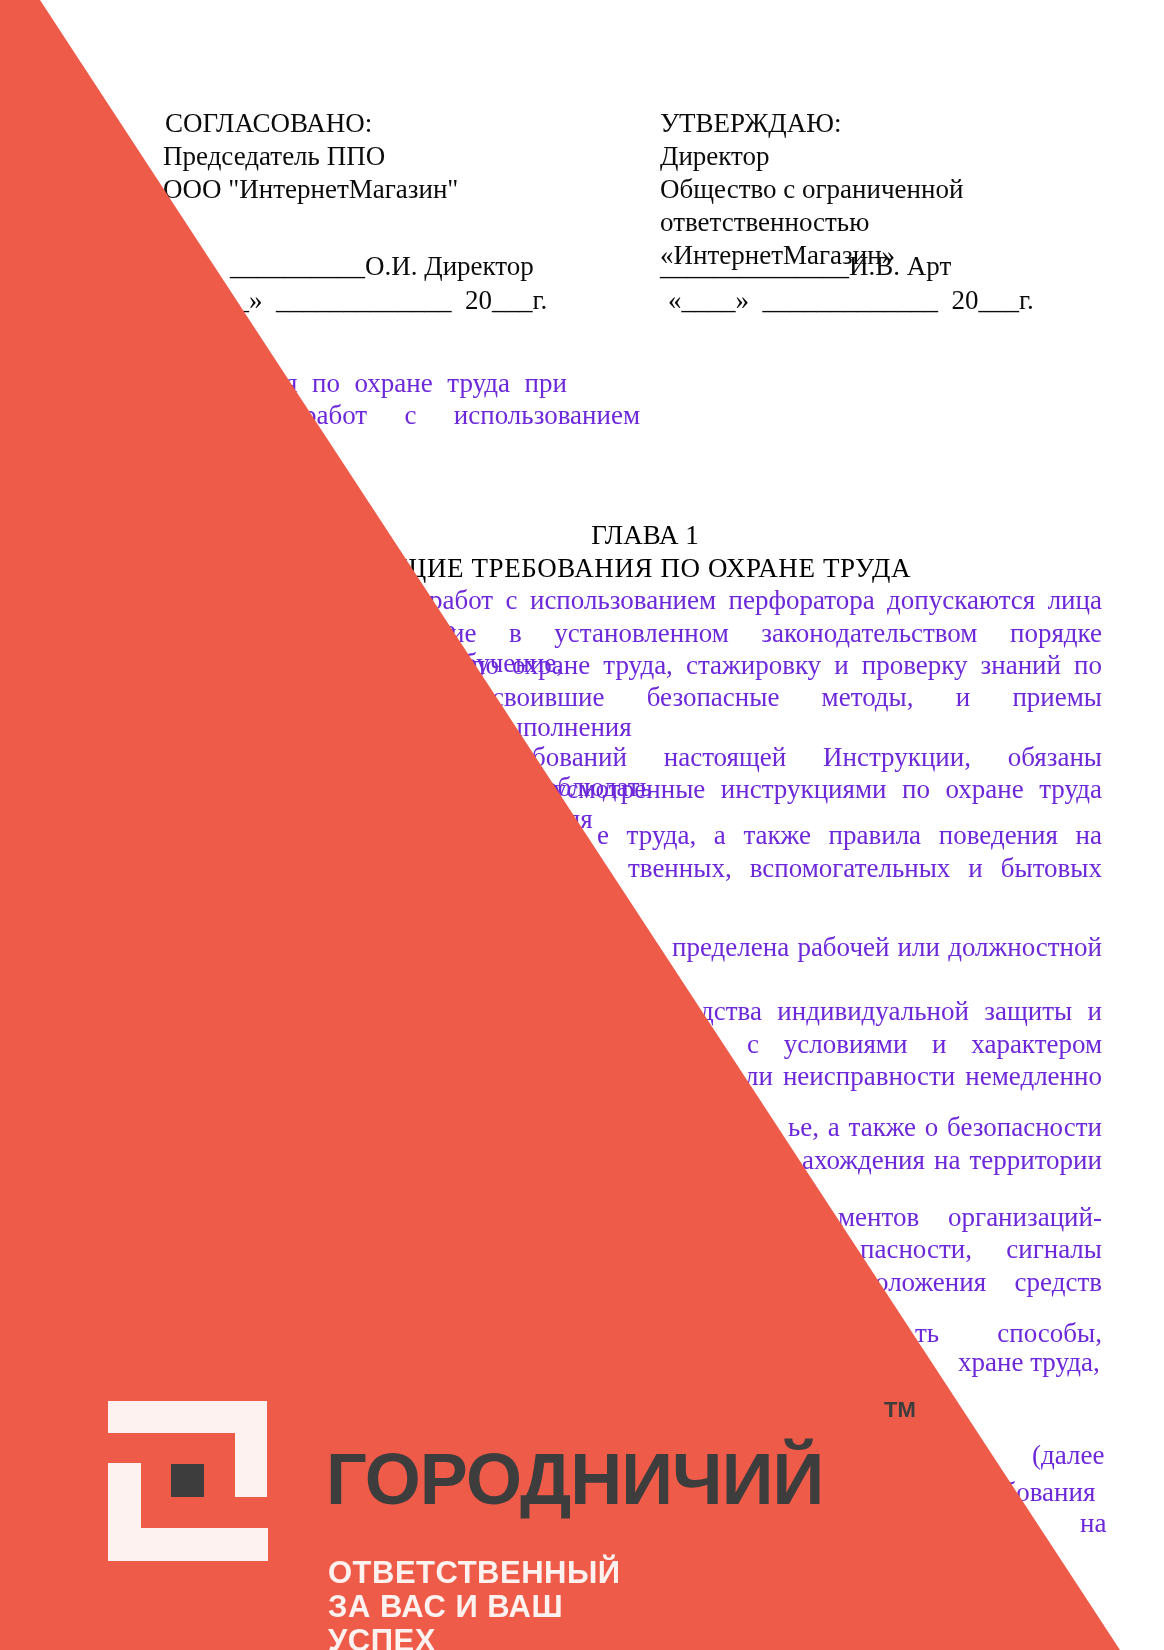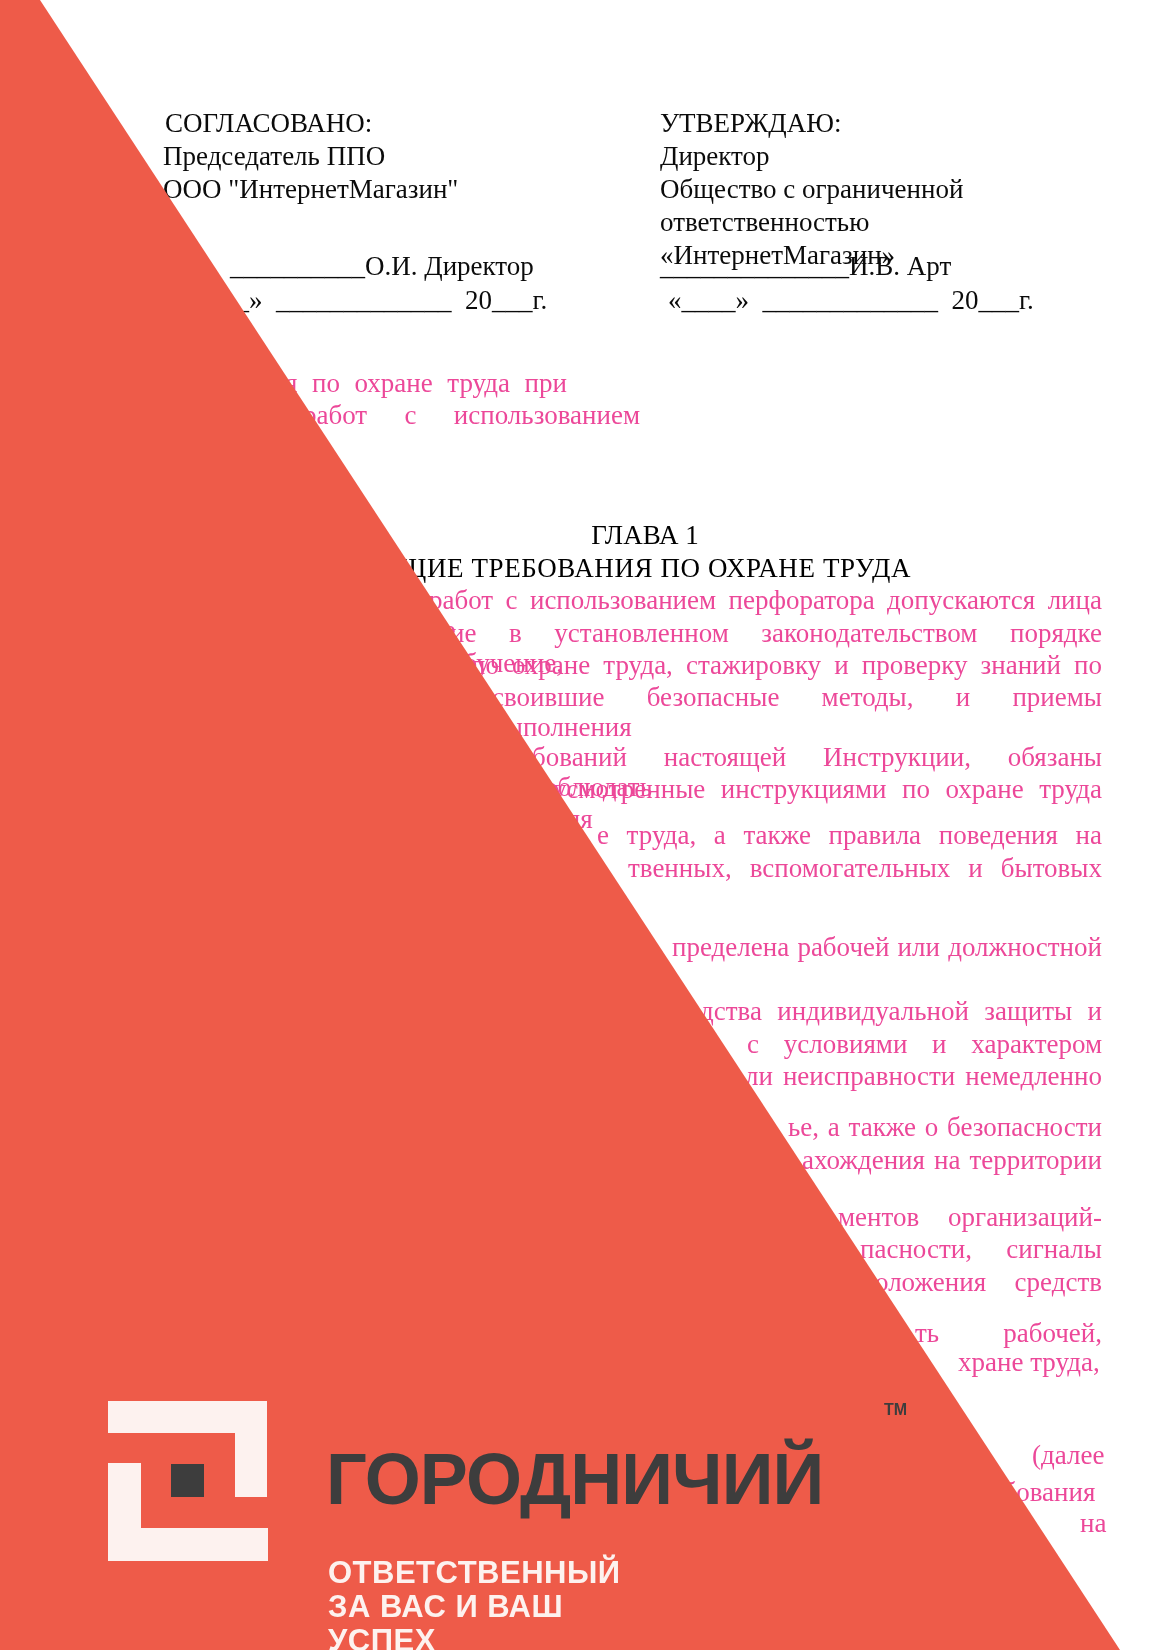--- a/index.html
+++ b/index.html
@@ -4,40 +4,40 @@
 <style>
   html,body{margin:0;padding:0;background:#e8e8e8;}
   #page{
     position:relative;width:1164px;height:1650px;margin:0 auto;
     background:#ffffff;overflow:hidden;
     font-family:"Liberation Serif",serif;color:#0b0b0b;
   }
   .txt{position:absolute;font-size:27px;line-height:33px;white-space:pre;}
   .frag{
     position:absolute;right:62px;font-size:27px;line-height:30px;
-    text-align:justify;text-align-last:justify;color:#ec4899;
+    text-align:justify;text-align-last:justify;color:#6d28d9;
   }
   .nj{right:auto;text-align:left;text-align-last:auto;white-space:pre;}
   .heading{position:absolute;font-size:27px;color:#000000;white-space:pre;}
   #red-overlay{
     position:absolute;left:0;top:0;width:1164px;height:1650px;
     clip-path:polygon(0 0,40px 0,1120px 1650px,0 1650px);
     z-index:5;
   }
   #logo{position:absolute;z-index:6;}
   #logo-icon{position:absolute;left:108px;top:1401px;}
   #brand{
     position:absolute;left:326px;top:1446px;
     font-family:"Liberation Sans",sans-serif;font-weight:bold;
     font-size:72px;line-height:66px;letter-spacing:-1px;
   }
   #tm{
     position:absolute;left:884px;top:1398px;
     font-family:"Liberation Sans",sans-serif;font-weight:bold;
-    font-size:16px;line-height:23px;
+    font-size:22px;line-height:23px;
   }
   #tagline{
     position:absolute;left:328px;top:1556px;
     font-family:"Liberation Sans",sans-serif;font-weight:bold;
     font-size:31px;line-height:34px;letter-spacing:0.5px;
   }
 </style>
 </head>
 <body>
 
@@ -73,21 +73,21 @@
   <div class="frag" style="left:628px;top:853px;">твенных, вспомогательных и бытовых</div>
   <div class="frag" style="left:672px;top:932px;">пределена рабочей или должностной</div>
   <div class="frag" style="left:700px;top:996px;">дства индивидуальной защиты и</div>
   <div class="frag" style="left:719px;top:1029px;margin-left:28px;">с условиями и характером</div>
   <div class="frag" style="left:745px;top:1061px;">ли неисправности немедленно</div>
   <div class="frag" style="left:788px;top:1112px;">ье, а также о безопасности</div>
   <div class="frag" style="left:802px;top:1145px;">ахождения на территории</div>
   <div class="frag" style="left:838px;top:1202px;">ментов организаций-</div>
   <div class="frag" style="left:860px;top:1234px;">пасности, сигналы</div>
   <div class="frag" style="left:875px;top:1267px;">оложения средств</div>
-  <div class="frag" style="left:915px;top:1318px;">ть рабочей,</div>
+  <div class="frag" style="left:915px;top:1318px;">ть способы,</div>
   <div class="frag nj" style="left:958px;top:1347px;">хране труда,</div>
   <div class="frag nj" style="left:977px;top:1452px;margin-top:25px;">ребования</div>
   <div class="frag nj" style="left:1032px;top:1440px;">(далее</div>
   <div class="frag nj" style="left:1080px;top:1508px;">на</div>
 
   <div id="red-overlay" style="background: rgb(238, 91, 73);"></div>
 
   <div id="logo">
     <svg id="logo-icon" width="160" height="160" viewBox="0 0 160 160">
       <rect x="0" y="0" width="159" height="32" class="lg-light" fill="#fdf2ef"></rect>

